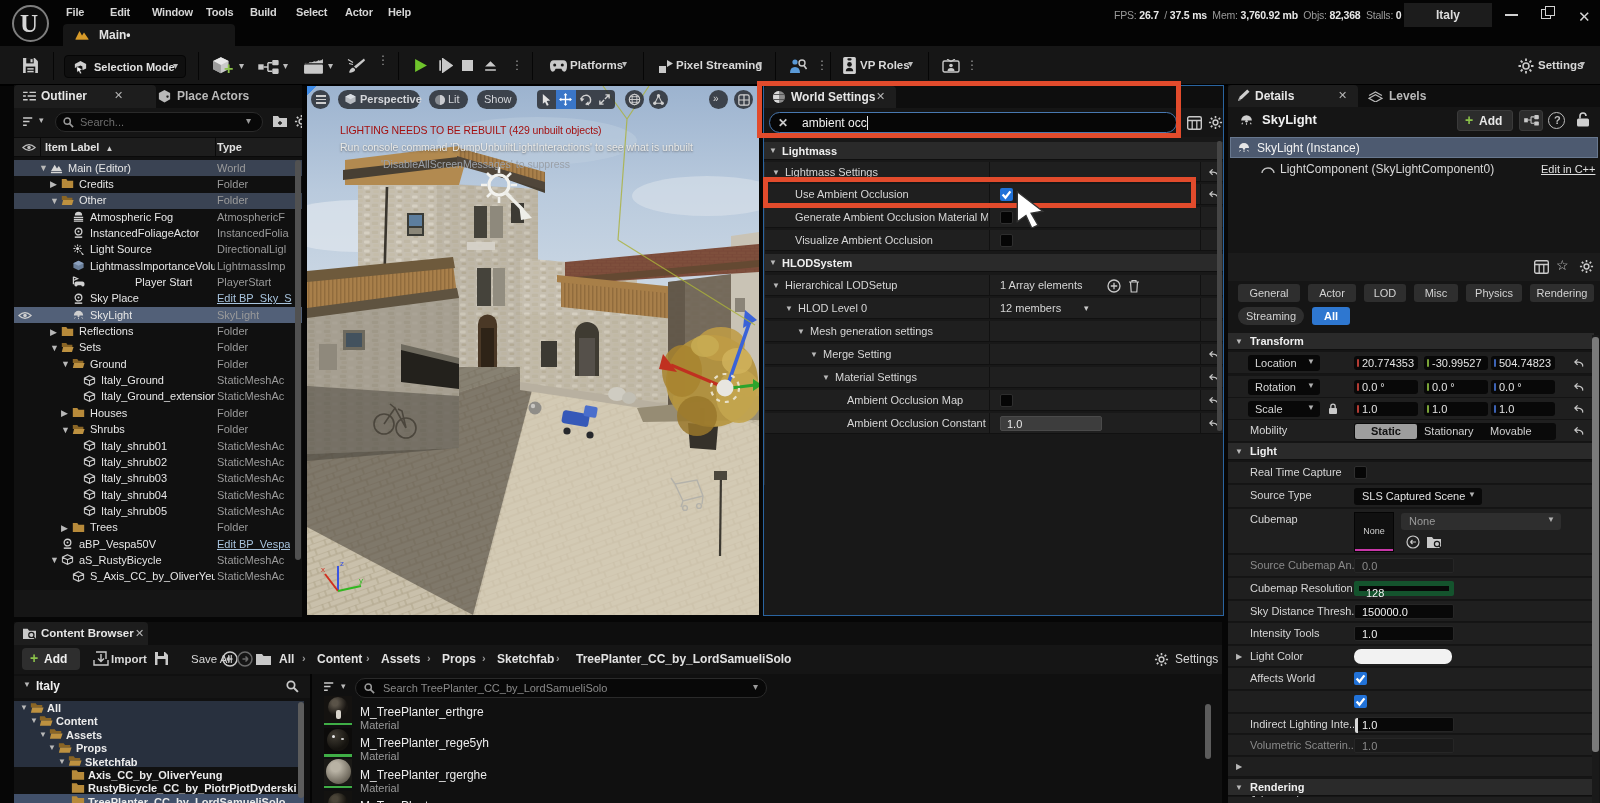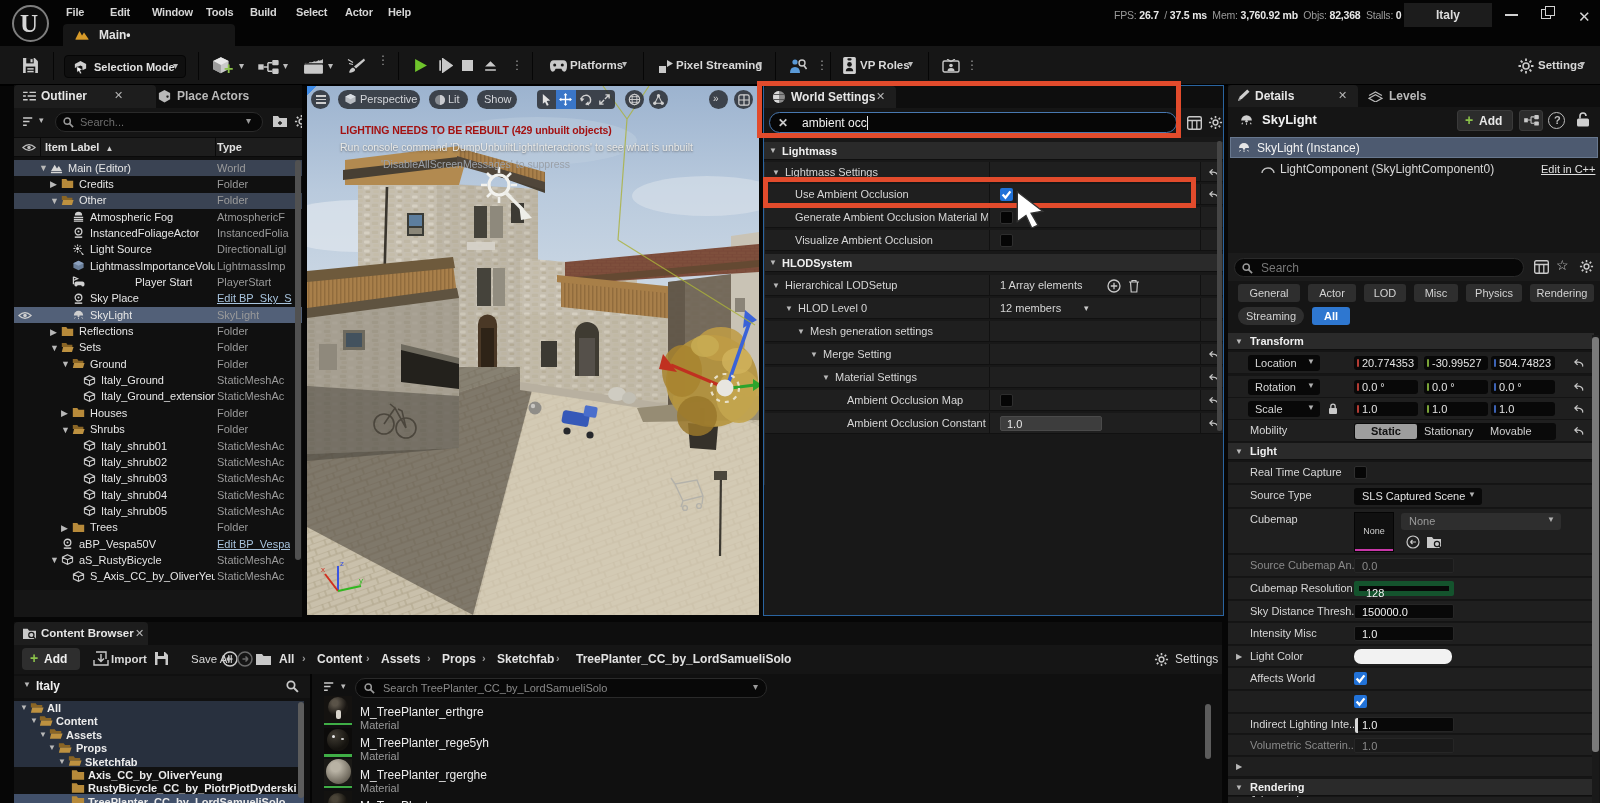--- a/index.html
+++ b/index.html
@@ -571,35 +571,35 @@
       <g stroke-width="2" fill="none">
         <path d="M31 505 L31 480" stroke="#3a55e0"></path>
         <path d="M31 505 L18 488" stroke="#d03020"></path>
         <path d="M31 505 L54 500" stroke="#30b820"></path>
       </g>
       <text x="33" y="480" font-size="8" fill="#3a55e0">z</text>
       <text x="14" y="486" font-size="8" fill="#d03020">x</text>
       <text x="52" y="497" font-size="8" fill="#30b820">y</text>
     </svg>
 
-    <div class="ab" style="left:33px;top:38px;color:#a31111;font-size:10.5px;font-weight:bold;white-space:nowrap;letter-spacing:-0.1px;">LIGHTING NEEDS TO BE REBUILT (429 unbuilt objects)</div>
+    <div class="ab" style="left:33px;top:38px;color:#a31111;font-size:10.5px;font-weight:normal;white-space:nowrap;letter-spacing:-0.1px;">LIGHTING NEEDS TO BE REBUILT (429 unbuilt objects)</div>
     <div class="ab" style="left:33px;top:55px;color:#e8e8e6;font-size:10.5px;white-space:nowrap;text-shadow:0 1px 2px rgba(60,60,60,.6);">Run console command 'DumpUnbuiltLightInteractions' to see what is unbuilt</div>
     <div class="ab" style="left:74px;top:72px;color:#9aa0a8;font-size:10.5px;white-space:nowrap;">'DisableAllScreenMessages' to suppress</div>
 
     <div class="ab" style="left:4px;top:4px;width:19px;height:19px;border-radius:50%;background:rgba(42,46,52,0.85);">
       <div style="position:absolute;left:4.5px;top:5px;width:10px;height:1.6px;background:#cfcfcf;"></div>
       <div style="position:absolute;left:4.5px;top:8.7px;width:10px;height:1.6px;background:#cfcfcf;"></div>
       <div style="position:absolute;left:4.5px;top:12.4px;width:10px;height:1.6px;background:#cfcfcf;"></div>
     </div>
     <div class="ab" style="left:31px;top:4px;width:82px;height:19px;border-radius:10px;background:rgba(42,46,52,0.85);">
       <svg class="ab" viewBox="0 0 14 14" style="left:6px;top:3px;width:13px;height:13px;">
           <path d="M7 1 L12.5 3.8 V9.2 L7 12 L1.5 9.2 V3.8 Z" fill="#b8bcc2"></path>
           <path d="M7 1 L12.5 3.8 L7 6.6 L1.5 3.8 Z" fill="#d8dce2"></path>
         </svg>
-      <span class="ab" style="left:22px;top:3px;color:#d4d6da;font-size:11px;">Perspective</span>
+      <span class="ab" style="left:22px;top:3px;color:#d4d6da;font-size:11px;font-weight:bold;">Perspective</span>
     </div>
     <div class="ab" style="left:122px;top:4px;width:39px;height:19px;border-radius:10px;background:rgba(42,46,52,0.85);">
       <svg class="ab" viewBox="0 0 12 12" style="left:5px;top:3.5px;width:12px;height:12px;">
           <circle cx="6" cy="6" r="5" fill="#888c92"></circle>
           <path d="M6 1 a5 5 0 0 1 0 10 Z" fill="#caccd0"></path>
         </svg>
       <span class="ab" style="left:19px;top:3px;color:#d4d6da;font-size:11px;">Lit</span>
     </div>
     <div class="ab" style="left:170px;top:4px;width:40px;height:19px;border-radius:10px;background:rgba(42,46,52,0.85);">
       <span class="ab" style="left:7px;top:3px;color:#d4d6da;font-size:11px;">Show</span>
@@ -841,27 +841,20 @@
       </svg>
     <span class="ab" style="left:29px;top:56px;color:#f2f2f2;font-size:12px;">SkyLight (Instance)</span>
     <svg class="ab" viewBox="0 0 14 8" style="left:33px;top:81px;width:14px;height:8px;">
         <path d="M1 7 a6 5 0 0 1 12 0" fill="none" stroke="#bdbdbd" stroke-width="1.4"></path>
         <path d="M3 3.5 L4.5 2 M10.8 3.4 L9.4 2" stroke="#bdbdbd" stroke-width="1"></path>
       </svg>
     <span class="ab" style="left:52px;top:77px;color:#d8d8d8;font-size:12px;">LightComponent (SkyLightComponent0)</span>
     <span class="ab" style="left:313px;top:77.5px;color:#e0e0e0;font-size:11px;text-decoration:underline;">Edit in C++</span>
     <div class="ab" style="left:0;top:96px;width:372px;height:72px;background:#151515;"></div>
     <div class="ab" style="left:0;top:168px;width:372px;height:28px;background:#1b1b1b;"></div>
-    <div class="ab" style="left:6px;top:173px;width:290px;height:19px;background:#070707;border-radius:10px;border:1px solid #2a2a2a;">
-        <svg viewBox="0 0 12 12" style="position:absolute;left:7px;top:3.5px;width:11px;height:11px;">
-          <circle cx="4.6" cy="4.6" r="3.4" fill="none" stroke="#9a9a9a" stroke-width="1.6"></circle>
-          <path d="M7.2 7.2 L11 11" stroke="#9a9a9a" stroke-width="1.8"></path>
-        </svg>
-        <span style="position:absolute;left:26px;top:2px;color:#777;font-size:12px;">Search</span>
-      </div>
     <svg class="ab" viewBox="0 0 15 14" style="left:306px;top:175px;width:15px;height:14px;">
         <rect x="0.7" y="0.7" width="13.6" height="12.6" rx="1.5" fill="none" stroke="#c9c9c9" stroke-width="1.4"></rect>
         <path d="M0.7 4.5 H14.3 M5.2 4.5 V13.3 M9.8 4.5 V13.3" stroke="#c9c9c9" stroke-width="1.3"></path>
       </svg>
     <span class="ab" style="left:328px;top:172px;color:#c9c9c9;font-size:14px;">☆</span>
     <svg class="ab" viewBox="0 0 16 16" style="left:351px;top:174px;width:15px;height:15px;">
         <circle cx="8" cy="8" r="2.6" fill="none" stroke="#c9c9c9" stroke-width="1.5"></circle>
         <g stroke="#c9c9c9" stroke-width="1.7">
           <path d="M8 1 V3.4 M8 12.6 V15 M1 8 H3.4 M12.6 8 H15 M3 3 L4.7 4.7 M11.3 11.3 L13 13 M13 3 L11.3 4.7 M4.7 11.3 L3 13"></path>
         </g>
@@ -1008,21 +1001,21 @@
     <span class="ab" style="left:22px;top:497px;color:#d6d6d6;font-size:11px;">Cubemap Resolution</span>
     <div class="ab" style="left:126px;top:496px;width:100px;height:15px;background:#080808;border-radius:2px;border:5px solid #14532d;">
         <span style="position:absolute;left:7px;top:1px;color:#f0f0f0;font-size:11px;">128</span>
       </div>
     <div class="ab" style="left:0;top:516px;width:366px;height:21px;background:#1f1f1f;border-bottom:1px solid #141414;"></div>
     <span class="ab" style="left:22px;top:520px;color:#d6d6d6;font-size:11px;">Sky Distance Thresh...</span>
     <div class="ab" style="left:126px;top:519px;width:100px;height:15px;background:#080808;border-radius:2px;border:1px solid #262626;">
         <span style="position:absolute;left:7px;top:1px;color:#f0f0f0;font-size:11px;">150000.0</span>
       </div>
     <div class="ab" style="left:0;top:538px;width:366px;height:22px;background:#1f1f1f;border-bottom:1px solid #141414;"></div>
-    <span class="ab" style="left:22px;top:542px;color:#d6d6d6;font-size:11px;">Intensity Misc</span>
+    <span class="ab" style="left:22px;top:542px;color:#d6d6d6;font-size:11px;">Intensity Tools</span>
     <div class="ab" style="left:126px;top:541px;width:100px;height:15px;background:#080808;border-radius:2px;border:1px solid #262626;">
         <span style="position:absolute;left:7px;top:1px;color:#f0f0f0;font-size:11px;">1.0</span>
       </div>
     <div class="ab" style="left:0;top:561px;width:366px;height:21px;background:#1f1f1f;border-bottom:1px solid #141414;"></div>
     <span class="ab" style="left:8px;top:567px;color:#b8b8b8;font-size:8px;">▶</span>
     <span class="ab" style="left:22px;top:565px;color:#d6d6d6;font-size:11px;">Light Color</span>
     <div class="ab" style="left:126px;top:564px;width:98px;height:15px;background:#f2f2f2;border-radius:7px;"></div>
     <div class="ab" style="left:0;top:583px;width:366px;height:22px;background:#1f1f1f;border-bottom:1px solid #141414;"></div>
     <span class="ab" style="left:22px;top:587px;color:#d6d6d6;font-size:11px;">Affects World</span>
     <div class="ab" style="left:126px;top:587px;width:13px;height:13px;background:#2172d8;border-radius:2px;">

